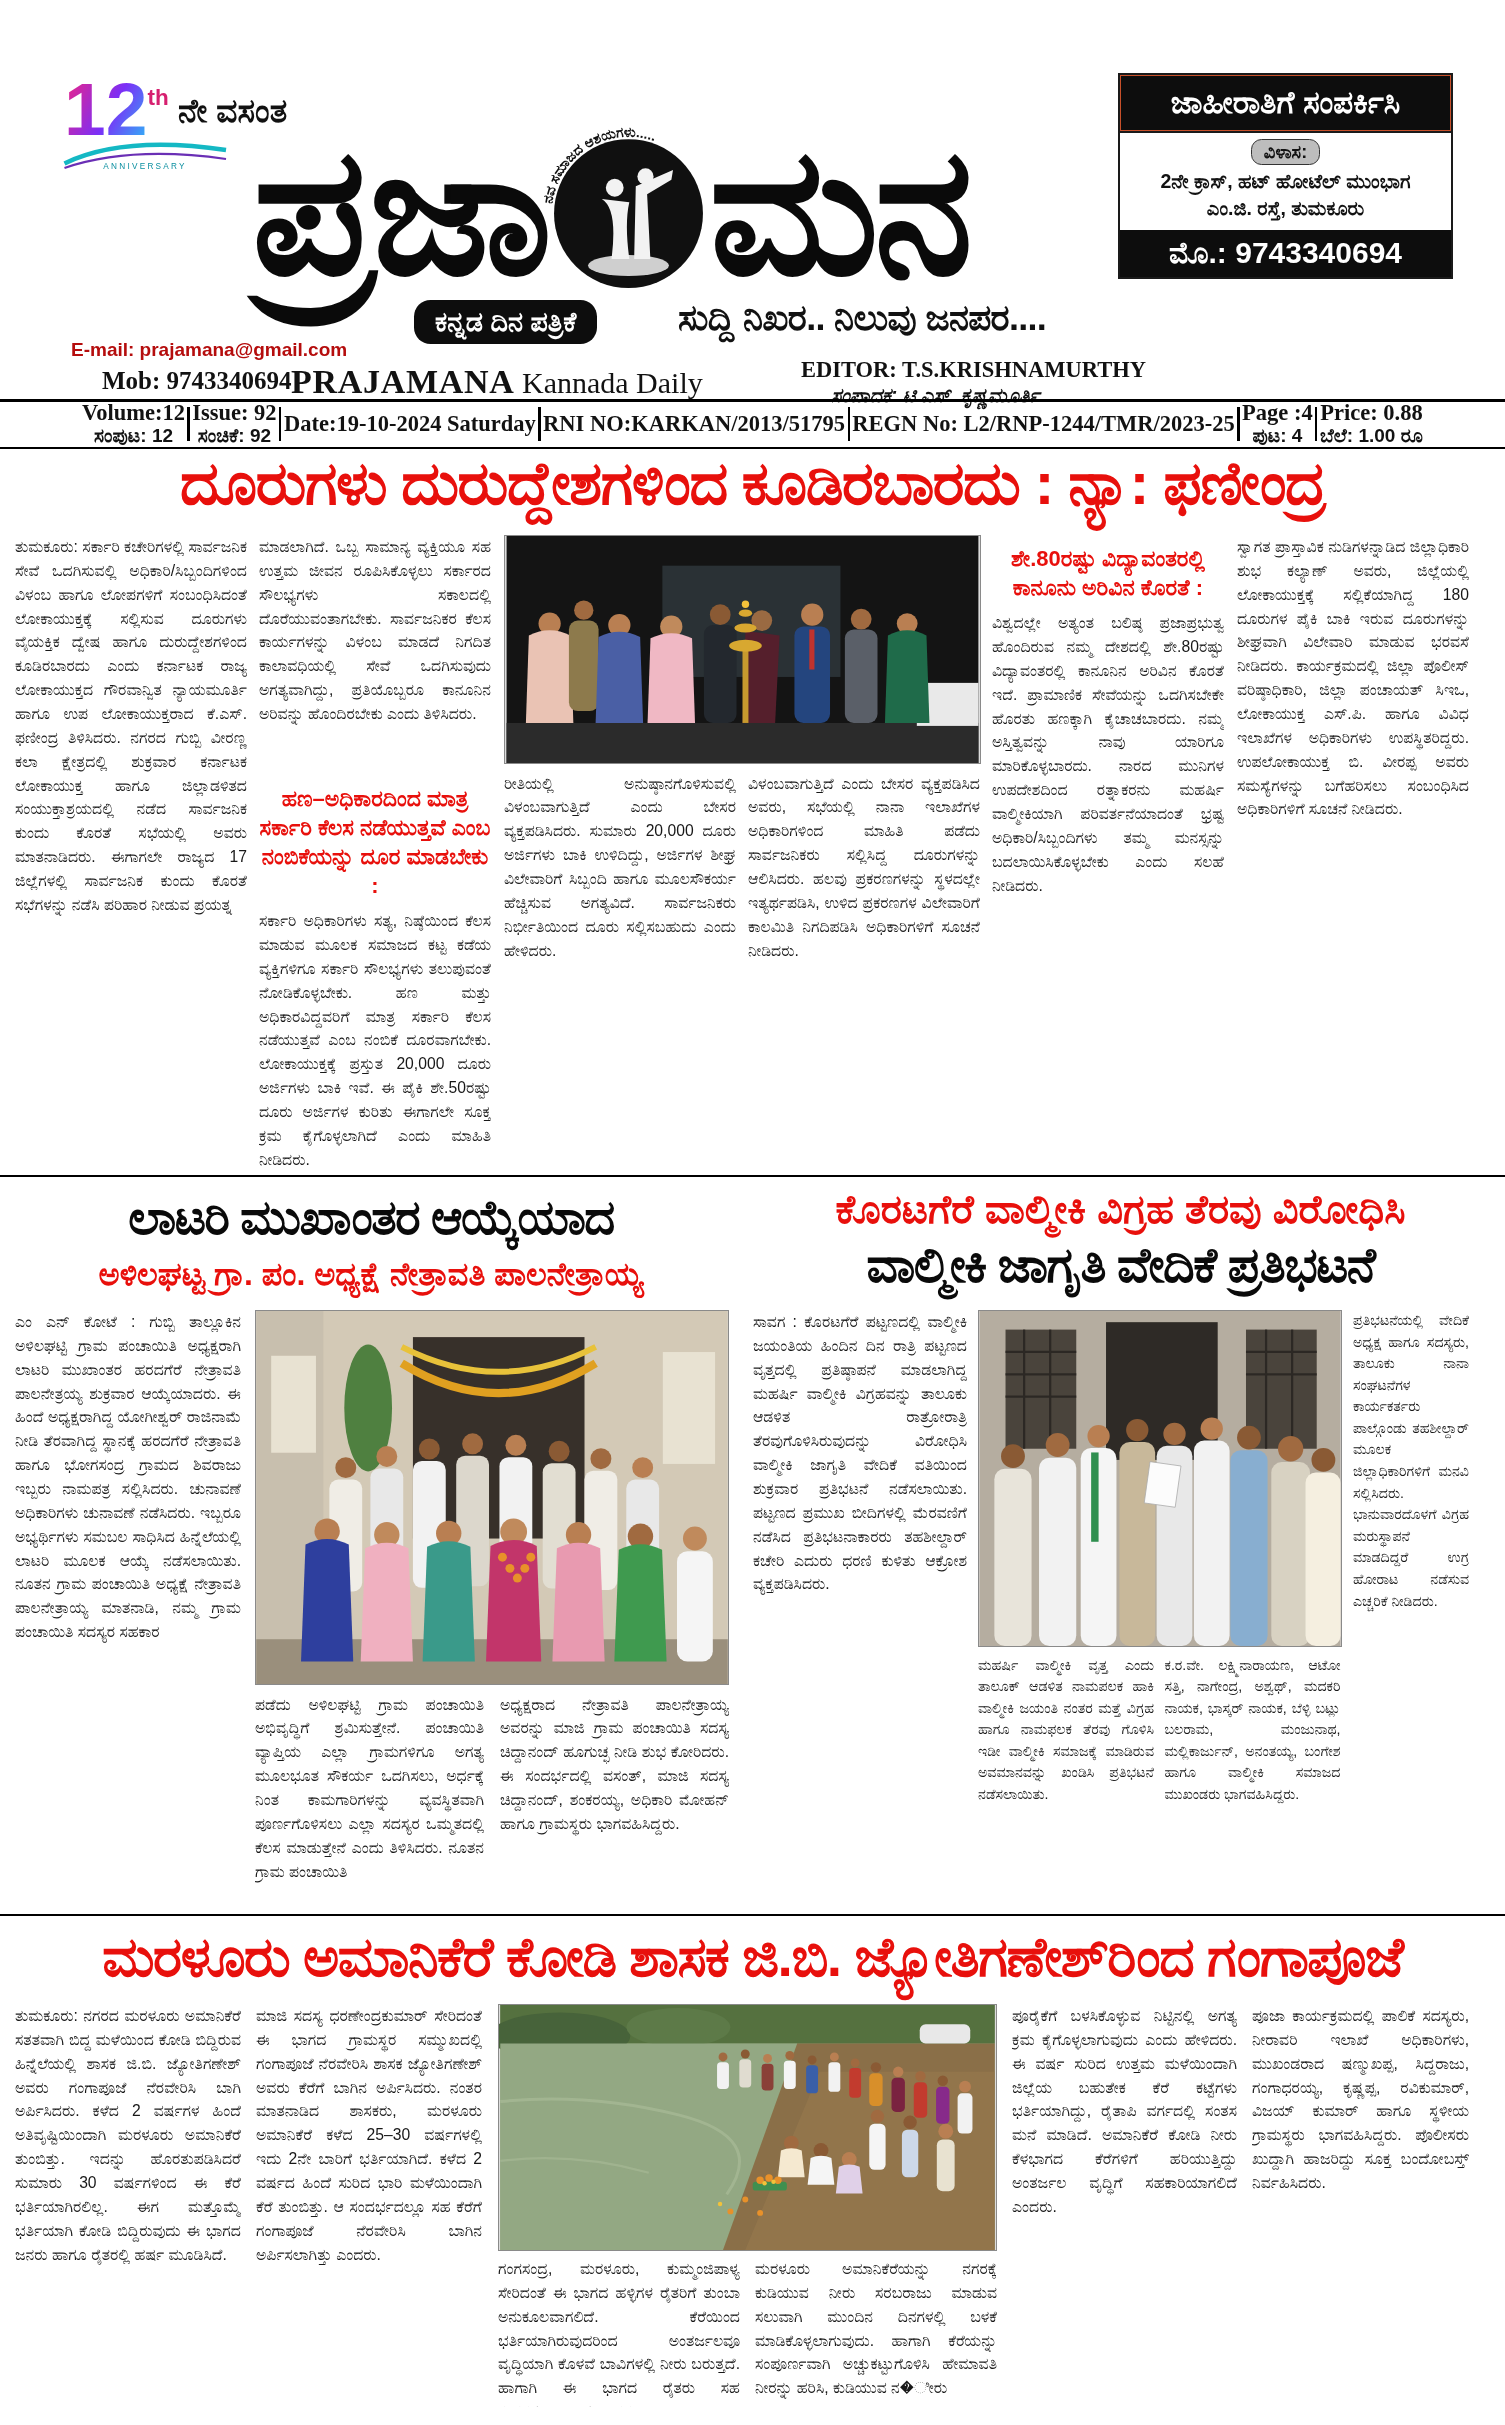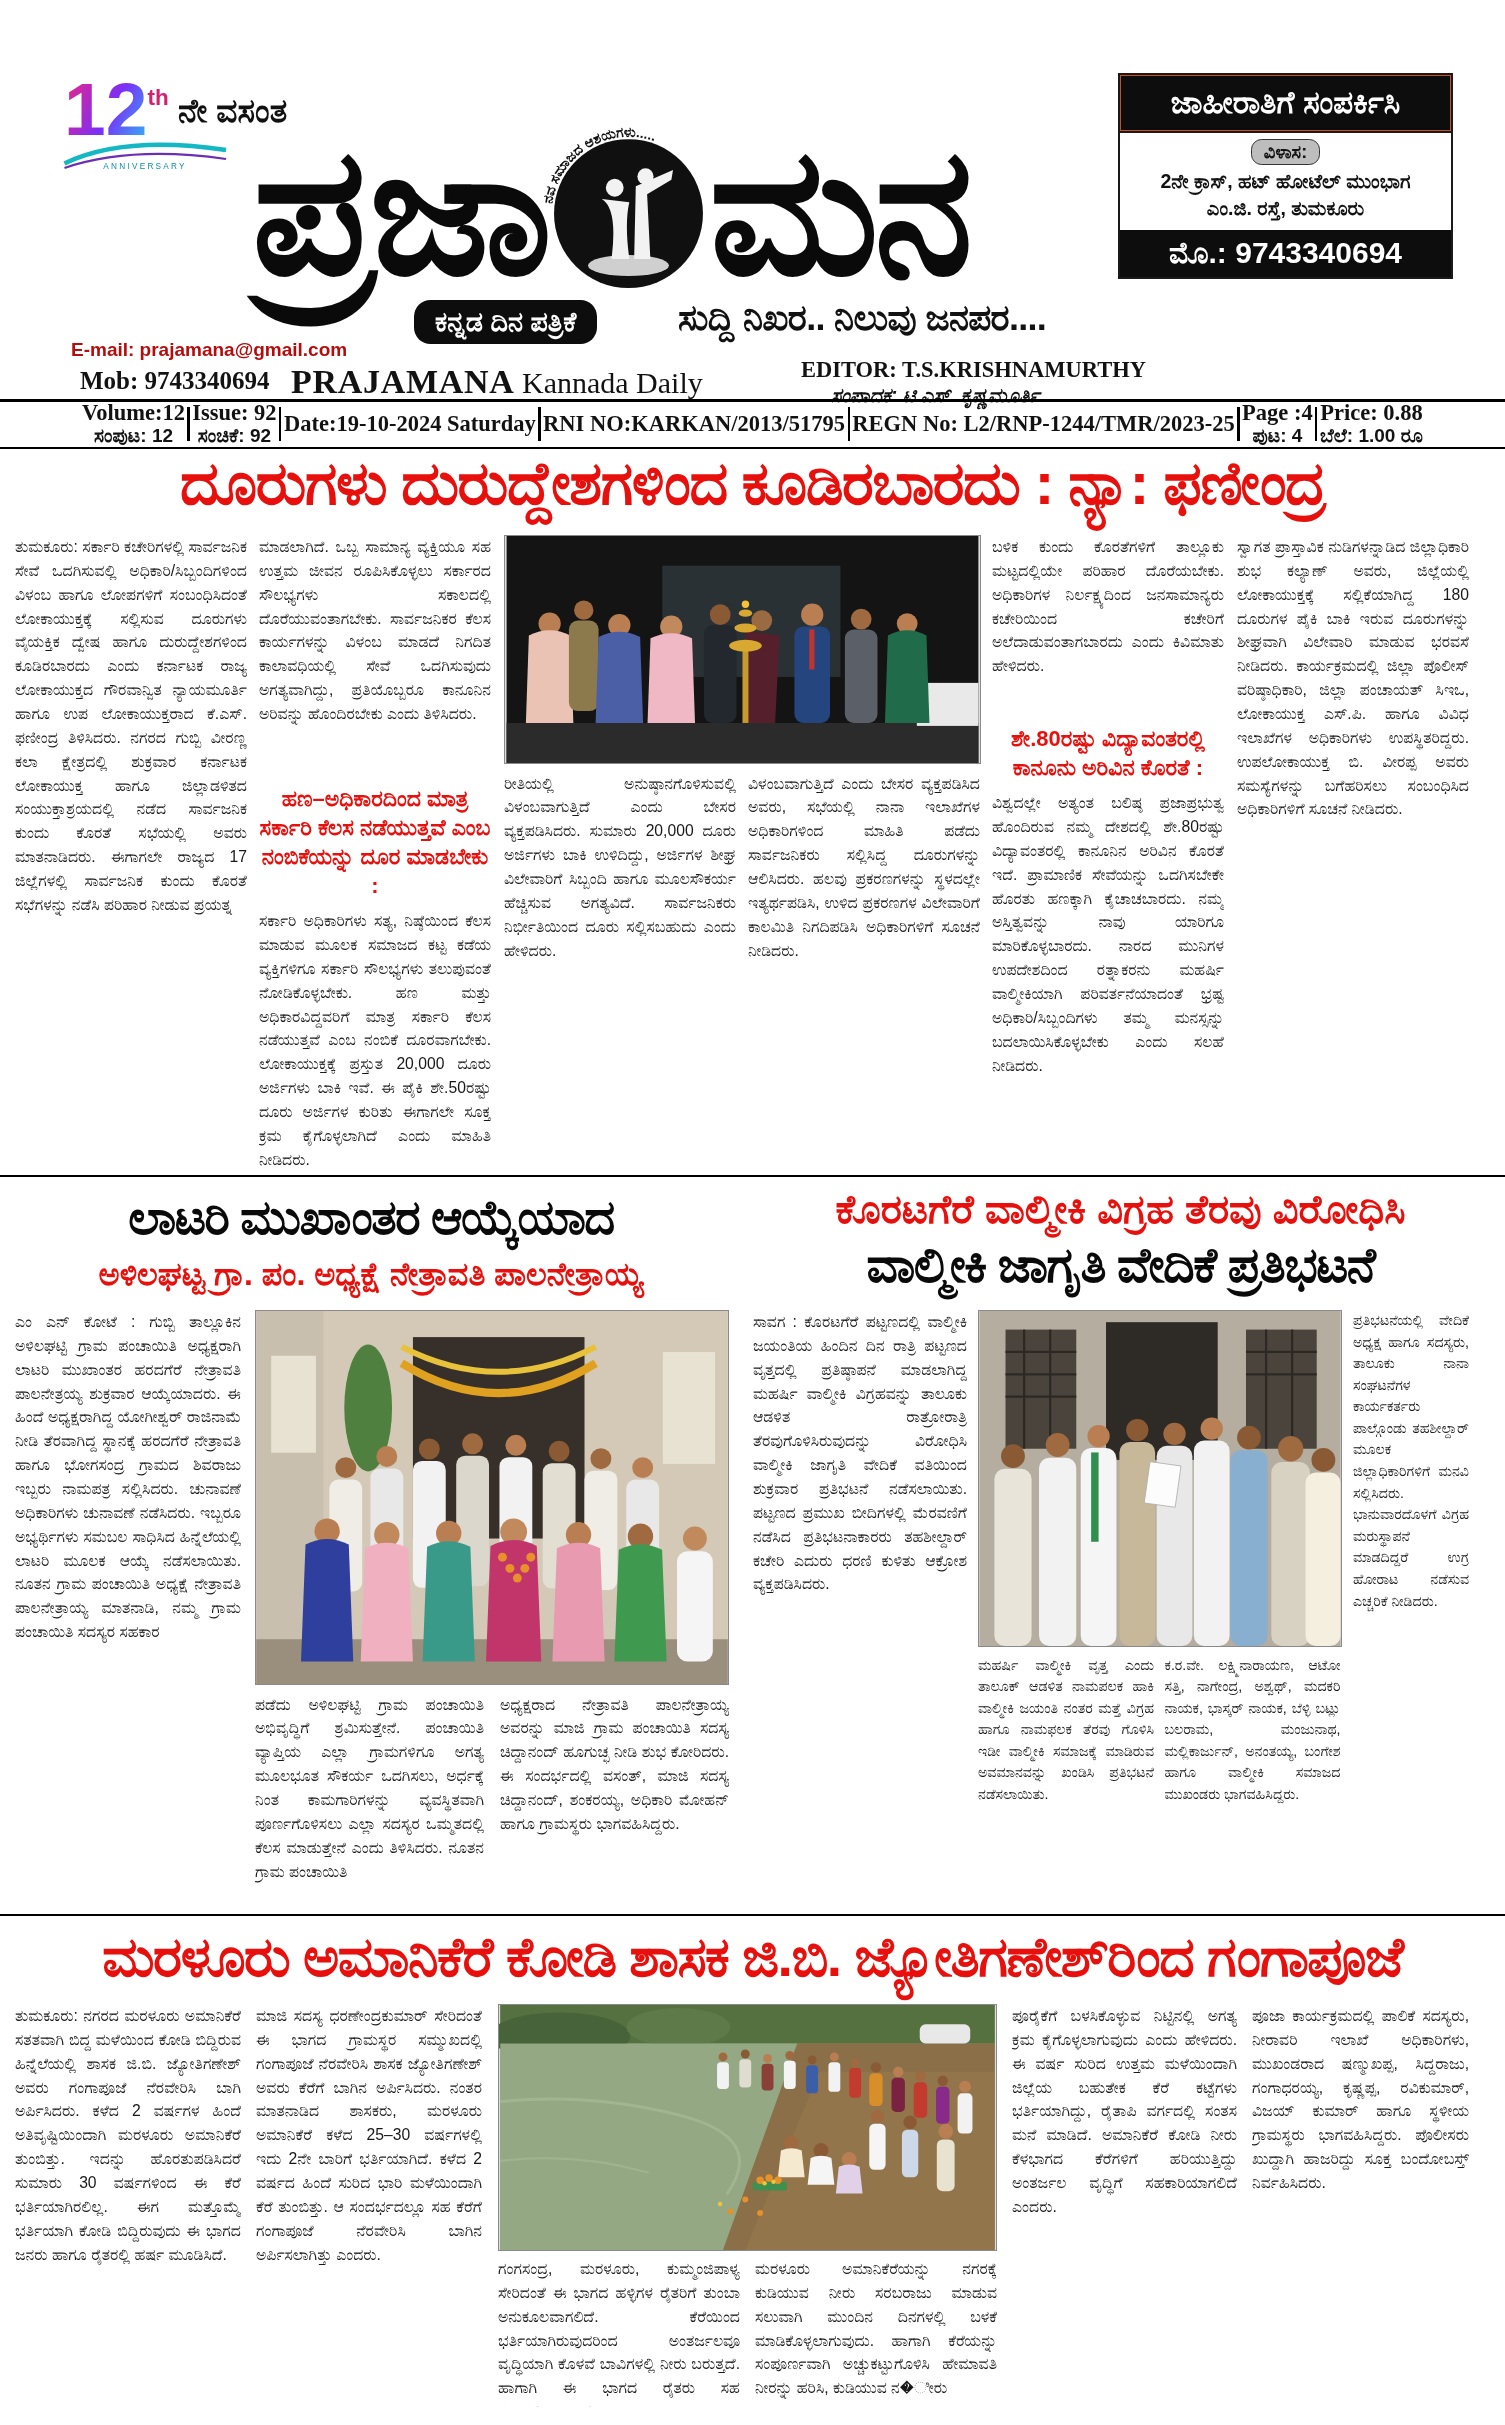--- a/index.html
+++ b/index.html
@@ -18,21 +18,21 @@
                background:linear-gradient(120deg,#e5258e 10%,#7b2ff7 55%,#2fb2f7 95%);
                -webkit-background-clip:text; background-clip:text; color:transparent; }
   .anniv-th { color:#d61f6f; font-size:22.5px; font-weight:bold; vertical-align:30px; }
   .anniv-kn { font-size:33px; font-weight:800; color:#111; margin-left:6px; vertical-align:13.5px; }
   .anniv-swoosh { position:absolute; left:-4.5px; top:69px; }
   .title-row { position:absolute; left:112px; top:84px; width:997px; height:255px;
                display:flex; align-items:center; justify-content:center; }
   .title-word { font-size:178px; font-weight:900; letter-spacing:-4.5px; line-height:1; color:#0a0a0a; }
   .emblem { margin:0 -4.5px; flex:0 0 auto; }
   .masthead-email { position:absolute; left:71px; top:339px; color:#b50d0d; font-weight:bold; font-size:19px; }
-  .masthead-mob { position:absolute; left:80px; top:367px; font-weight:bold; font-size:25px; }
+  .masthead-mob { position:absolute; left:102px; top:367px; font-weight:bold; font-size:25px; }
   .badge { position:absolute; left:414px; top:300px; background:#0d0d0d; color:#fff; font-weight:bold;
            font-size:27px; padding:6.7px 21px; border-radius:16.5px; }
   .tagline { position:absolute; left:678px; top:297px; font-size:36px; font-weight:800; letter-spacing:-0.7px; }
   .latin-line { position:absolute; left:291px; top:363px; font-size:30px; }
   .latin-line b { font-size:34px; letter-spacing:0.7px; }
   .editor-en { position:absolute; left:801px; top:357px; font-weight:bold; font-size:22.5px; }
   .editor-kn { position:absolute; left:831px; top:384px; font-weight:bold; font-size:19.5px;font-style:italic; }
 
   
   .ad-box { position:absolute; left:1118px; top:73px; width:335px; border:2.2px solid #1a1a1a; background:#fff; }
@@ -238,21 +238,20 @@
         <circle cx="540" cy="118" r="14" fill="#b97f52"></circle>
           <path d="M514 134 Q540 120 566 134 L570 252 L510 252 Z" fill="#1f6b4a"></path>
       </svg>
       <div class="s1-below">
         <div class="jtext">ರೀತಿಯಲ್ಲಿ ಅನುಷ್ಠಾನಗೊಳಿಸುವಲ್ಲಿ ವಿಳಂಬವಾಗುತ್ತಿದೆ ಎಂದು ಬೇಸರ ವ್ಯಕ್ತಪಡಿಸಿದರು. ಸುಮಾರು 20,000 ದೂರು ಅರ್ಜಿಗಳು ಬಾಕಿ ಉಳಿದಿದ್ದು, ಅರ್ಜಿಗಳ ಶೀಘ್ರ ವಿಲೇವಾರಿಗೆ ಸಿಬ್ಬಂದಿ ಹಾಗೂ ಮೂಲಸೌಕರ್ಯ ಹೆಚ್ಚಿಸುವ ಅಗತ್ಯವಿದೆ. ಸಾರ್ವಜನಿಕರು ನಿರ್ಭೀತಿಯಿಂದ ದೂರು ಸಲ್ಲಿಸಬಹುದು ಎಂದು ಹೇಳಿದರು.</div>
         <div class="jtext">ವಿಳಂಬವಾಗುತ್ತಿದೆ ಎಂದು ಬೇಸರ ವ್ಯಕ್ತಪಡಿಸಿದ ಅವರು, ಸಭೆಯಲ್ಲಿ ನಾನಾ ಇಲಾಖೆಗಳ ಅಧಿಕಾರಿಗಳಿಂದ ಮಾಹಿತಿ ಪಡೆದು ಸಾರ್ವಜನಿಕರು ಸಲ್ಲಿಸಿದ್ದ ದೂರುಗಳನ್ನು ಆಲಿಸಿದರು. ಹಲವು ಪ್ರಕರಣಗಳನ್ನು ಸ್ಥಳದಲ್ಲೇ ಇತ್ಯರ್ಥಪಡಿಸಿ, ಉಳಿದ ಪ್ರಕರಣಗಳ ವಿಲೇವಾರಿಗೆ ಕಾಲಮಿತಿ ನಿಗದಿಪಡಿಸಿ ಅಧಿಕಾರಿಗಳಿಗೆ ಸೂಚನೆ ನೀಡಿದರು.</div>
       </div>
     </div>
 
     <div id="s1-col5">
-      <div class="jtext" style="height:180px;">ಬಳಿಕ ಕುಂದು ಕೊರತೆಗಳಿಗೆ ತಾಲ್ಲೂಕು ಮಟ್ಟದಲ್ಲಿಯೇ ಪರಿಹಾರ ದೊರೆಯಬೇಕು. ಅಧಿಕಾರಿಗಳ ನಿರ್ಲಕ್ಷ್ಯದಿಂದ ಜನಸಾಮಾನ್ಯರು ಕಚೇರಿಯಿಂದ ಕಚೇರಿಗೆ ಅಲೆದಾಡುವಂತಾಗಬಾರದು ಎಂದು ಕಿವಿಮಾತು ಹೇಳಿದರು.</div>
       <div class="red-sub">ಶೇ.80ರಷ್ಟು ವಿದ್ಯಾವಂತರಲ್ಲಿ ಕಾನೂನು ಅರಿವಿನ ಕೊರತೆ :</div>
       <div class="jtext" style="height:352px;">ವಿಶ್ವದಲ್ಲೇ ಅತ್ಯಂತ ಬಲಿಷ್ಠ ಪ್ರಜಾಪ್ರಭುತ್ವ ಹೊಂದಿರುವ ನಮ್ಮ ದೇಶದಲ್ಲಿ ಶೇ.80ರಷ್ಟು ವಿದ್ಯಾವಂತರಲ್ಲಿ ಕಾನೂನಿನ ಅರಿವಿನ ಕೊರತೆ ಇದೆ. ಪ್ರಾಮಾಣಿಕ ಸೇವೆಯನ್ನು ಒದಗಿಸಬೇಕೇ ಹೊರತು ಹಣಕ್ಕಾಗಿ ಕೈಚಾಚಬಾರದು. ನಮ್ಮ ಅಸ್ತಿತ್ವವನ್ನು ನಾವು ಯಾರಿಗೂ ಮಾರಿಕೊಳ್ಳಬಾರದು. ನಾರದ ಮುನಿಗಳ ಉಪದೇಶದಿಂದ ರತ್ನಾಕರನು ಮಹರ್ಷಿ ವಾಲ್ಮೀಕಿಯಾಗಿ ಪರಿವರ್ತನೆಯಾದಂತೆ ಭ್ರಷ್ಟ ಅಧಿಕಾರಿ/ಸಿಬ್ಬಂದಿಗಳು ತಮ್ಮ ಮನಸ್ಸನ್ನು ಬದಲಾಯಿಸಿಕೊಳ್ಳಬೇಕು ಎಂದು ಸಲಹೆ ನೀಡಿದರು.</div>
     </div>
 
     <div id="s1-col6" class="jtext">ಸ್ವಾಗತ ಪ್ರಾಸ್ತಾವಿಕ ನುಡಿಗಳನ್ನಾಡಿದ ಜಿಲ್ಲಾಧಿಕಾರಿ ಶುಭ ಕಲ್ಯಾಣ್ ಅವರು, ಜಿಲ್ಲೆಯಲ್ಲಿ ಲೋಕಾಯುಕ್ತಕ್ಕೆ ಸಲ್ಲಿಕೆಯಾಗಿದ್ದ 180 ದೂರುಗಳ ಪೈಕಿ ಬಾಕಿ ಇರುವ ದೂರುಗಳನ್ನು ಶೀಘ್ರವಾಗಿ ವಿಲೇವಾರಿ ಮಾಡುವ ಭರವಸೆ ನೀಡಿದರು. ಕಾರ್ಯಕ್ರಮದಲ್ಲಿ ಜಿಲ್ಲಾ ಪೊಲೀಸ್ ವರಿಷ್ಠಾಧಿಕಾರಿ, ಜಿಲ್ಲಾ ಪಂಚಾಯತ್ ಸಿಇಒ, ಲೋಕಾಯುಕ್ತ ಎಸ್.ಪಿ. ಹಾಗೂ ವಿವಿಧ ಇಲಾಖೆಗಳ ಅಧಿಕಾರಿಗಳು ಉಪಸ್ಥಿತರಿದ್ದರು. ಉಪಲೋಕಾಯುಕ್ತ ಬಿ. ವೀರಪ್ಪ ಅವರು ಸಮಸ್ಯೆಗಳನ್ನು ಬಗೆಹರಿಸಲು ಸಂಬಂಧಿಸಿದ ಅಧಿಕಾರಿಗಳಿಗೆ ಸೂಚನೆ ನೀಡಿದರು.</div>
   </section>
 
   <div class="rule" style="left:0; top:1175px; width:1505px; height:2.2px;"></div>
 
   <section>

